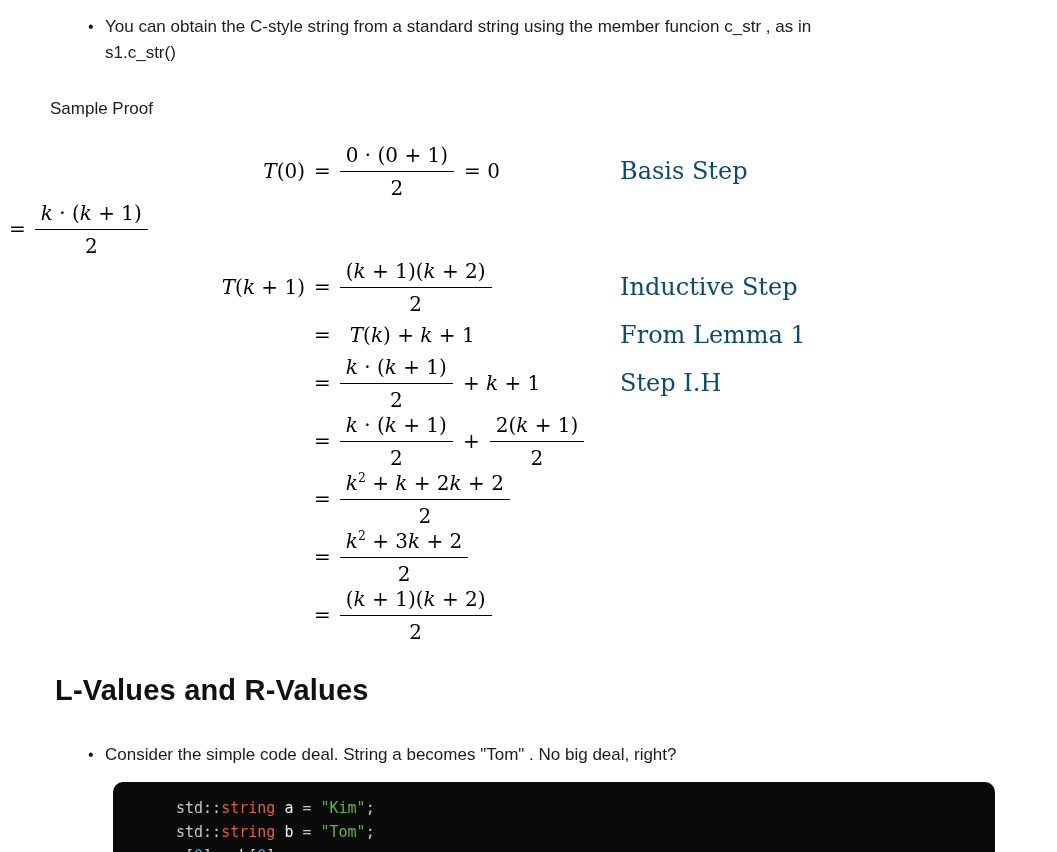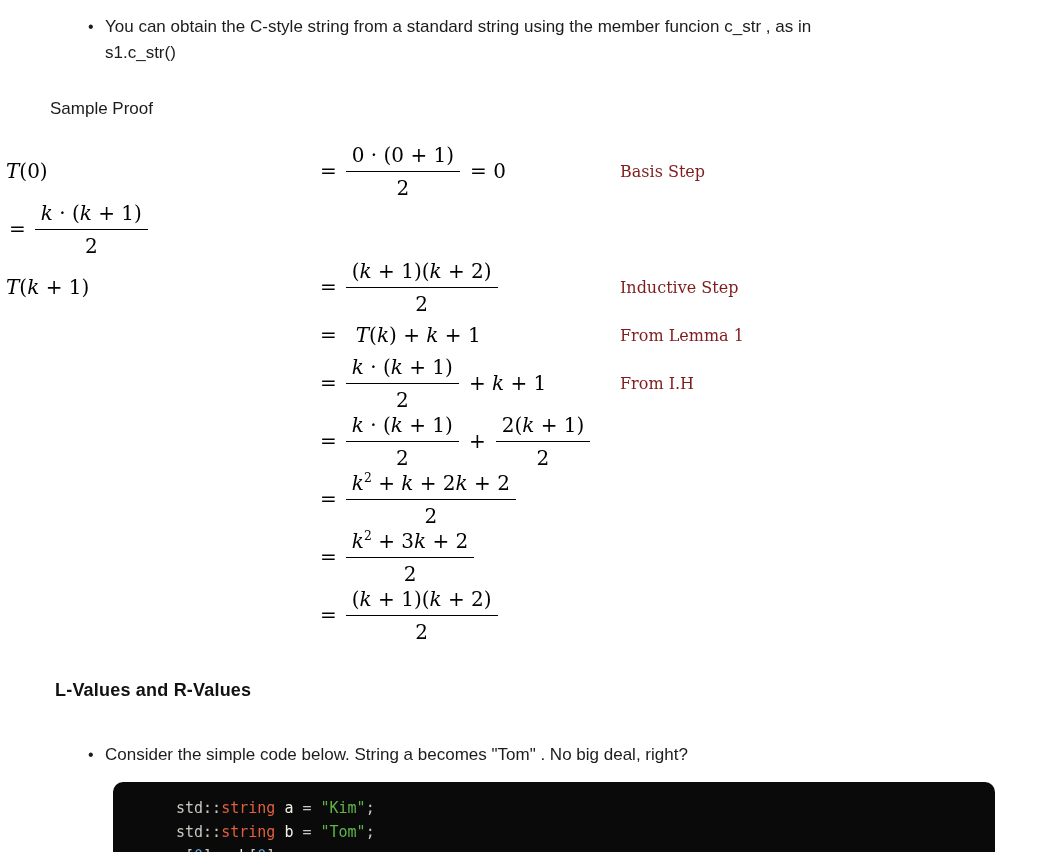--- a/index.html
+++ b/index.html
@@ -20,36 +20,36 @@
   .sample-proof { margin: 30px 0 0 50px; font-size: 17px; line-height: 26px; }
 
   
   .proof { margin-top: 20px; color: #000; }
   .proof-row {
     display: flex; align-items: center; position: relative;
     min-height: 58px;
     font-family: "DejaVu Serif", serif; font-size: 20px;
   }
   .proof-row.plain { min-height: 38px; }
-  .lhs { width: 305px; text-align: left; white-space: nowrap; padding-left: 6px; }
+  .lhs { width: 305px; text-align: right; white-space: nowrap; }
   .eq { margin: 0 9px; }
   .frac { display: inline-flex; flex-direction: column; text-align: center; }
   .frac .num { padding: 0 6px 4px; border-bottom: 1.5px solid #000; white-space: nowrap; }
   .frac .den { padding-top: 4px; }
   .mtxt { margin: 0 10px; white-space: nowrap; }
   .math i { font-style: italic; }
   .math sup { font-size: 0.62em; }
   .row-label {
     position: absolute; left: 620px; top: 50%; transform: translateY(-50%);
-    font-family: "DejaVu Serif", serif; font-size: 16px; white-space: nowrap; color: #7f1d1d;
+    font-family: "DejaVu Serif", serif; font-size: 24px; white-space: nowrap; color: #0c4a6e;
   }
 
   
   .section-heading {
-    margin: 30px 0 0 55px; font-size: 18px; line-height: 32px;
+    margin: 30px 0 0 55px; font-size: 29px; line-height: 32px;
     font-weight: 700; color: #111; letter-spacing: 0.2px;
   }
 
   .consider { margin-top: 36px; }
 
   
   .codewrap {
     margin: 14px 0 0 113px; width: 882px; height: 122px;
     border-radius: 10px; box-sizing: border-box;
     padding: 14px 20px 16px 63px;
@@ -107,21 +107,21 @@
         <span class="row-label">From Lemma 1</span>
       </div>
       <div class="proof-row">
         <span class="lhs math"></span>
         <span class="eq math">=</span>
         <span class="frac math">
           <span class="num"><i>k</i> · (<i>k</i> + 1)</span>
           <span class="den">2</span>
         </span>
         <span class="mtxt math">+ <i>k</i> + 1</span>
-        <span class="row-label">From I.H</span>
+        <span class="row-label">Step I.H</span>
       </div>
       <div class="proof-row">
         <span class="lhs math"></span>
         <span class="eq math">=</span>
         <span class="frac math">
           <span class="num"><i>k</i> · (<i>k</i> + 1)</span>
           <span class="den">2</span>
         </span>
         <span class="mtxt math">+</span>
         <span class="frac math">
@@ -152,18 +152,18 @@
           <span class="num">(<i>k</i> + 1)(<i>k</i> + 2)</span>
           <span class="den">2</span>
         </span>
       </div>
     </div>
 
   <h2 class="section-heading">L-Values and R-Values</h2>
 
   <div class="bullet-row consider">
     <span class="dot">•</span>
-    <div class="li-content"><span>Consider the simple code below. String </span><strong>a</strong><span> becomes </span><strong>"Tom"</strong><span> . No big deal, right?</span></div>
+    <div class="li-content"><span>Consider the simple code deal. String </span><strong>a</strong><span> becomes </span><strong>"Tom"</strong><span> . No big deal, right?</span></div>
   </div>
 
   <pre class="codewrap" id="code" style="background: rgb(10, 10, 10);"><div class="code-line"><span style="color: rgb(201, 201, 194);">std::</span><span style="color: rgb(224, 95, 62);">string</span><span style="color: rgb(201, 201, 194);"> </span><span style="color: rgb(242, 240, 230);">a</span><span style="color: rgb(201, 201, 194);"> = </span><span style="color: rgb(94, 182, 72);">"Kim"</span><span style="color: rgb(201, 201, 194);">;</span></div><div class="code-line"><span style="color: rgb(201, 201, 194);">std::</span><span style="color: rgb(224, 95, 62);">string</span><span style="color: rgb(201, 201, 194);"> </span><span style="color: rgb(242, 240, 230);">b</span><span style="color: rgb(201, 201, 194);"> = </span><span style="color: rgb(94, 182, 72);">"Tom"</span><span style="color: rgb(201, 201, 194);">;</span></div><div class="code-line"><span style="color: rgb(242, 240, 230);">a</span><span style="color: rgb(201, 201, 194);">[</span><span style="color: rgb(90, 155, 212);">0</span><span style="color: rgb(201, 201, 194);">]</span><span style="color: rgb(201, 201, 194);"> = </span><span style="color: rgb(242, 240, 230);">b</span><span style="color: rgb(201, 201, 194);">[</span><span style="color: rgb(90, 155, 212);">0</span><span style="color: rgb(201, 201, 194);">]</span><span style="color: rgb(201, 201, 194);">;</span></div></pre>
 
 </div>
 
 </body></html>

